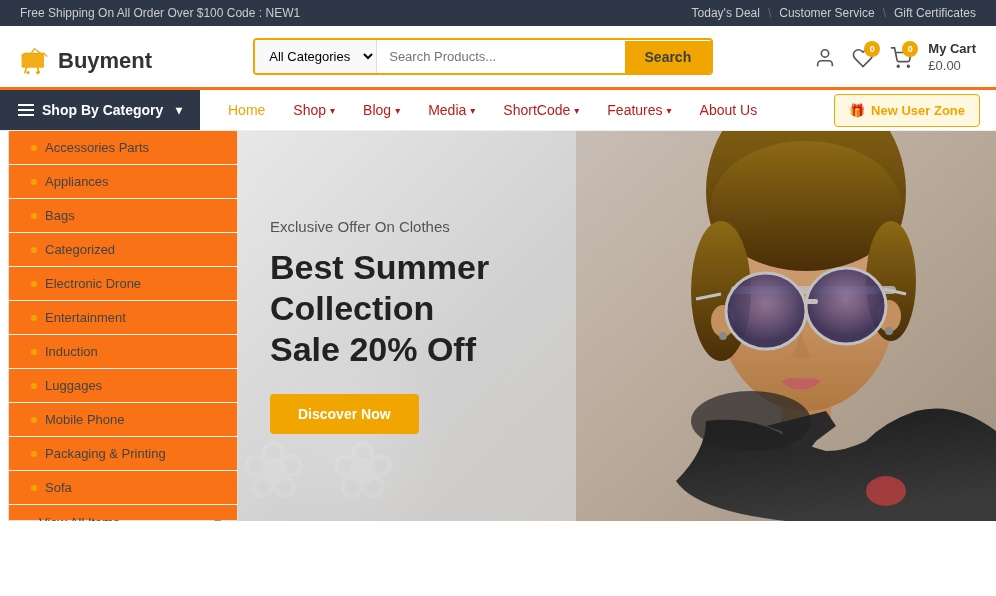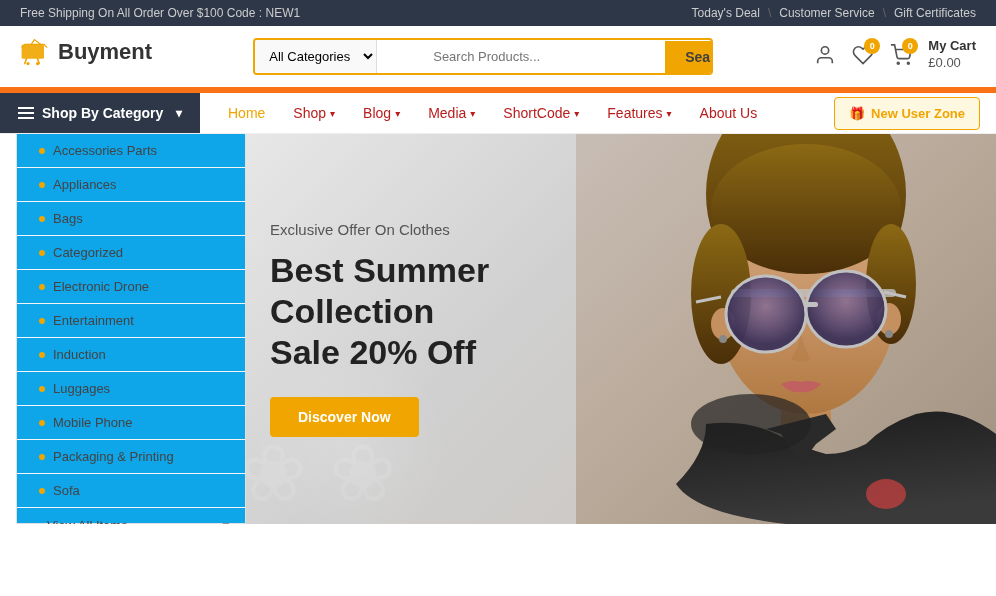--- a/index.html
+++ b/index.html
@@ -17,23 +17,23 @@
     }
     .top-bar-right { display: flex; gap: 8px; align-items: flex-end; }
     .top-bar-right span { cursor: pointer; }
     .top-bar-right .sep { color: #666; }
 
     
     .header {
       background: #fff;
       padding: 12px 20px;
       display: flex;
-      align-items: flex-start;
+      align-items: flex-end;
       justify-content: space-between;
-      border-bottom: 6px solid #f97316;
+      border-bottom: 3px solid #f97316;
     }
     .logo {
       display: flex;
       align-items: center;
       gap: 6px;
       font-size: 22px;
       font-weight: bold;
       color: #333;
     }
     .logo-icon {
@@ -43,21 +43,20 @@
 
     .search-bar {
       display: flex;
       align-items: center;
       border: 2px solid #f0a500;
       border-radius: 4px;
       overflow: hidden;
       flex: 1;
       max-width: 460px;
       margin: 0 20px;
-      gap: 44px;
     }
     .search-select {
       border: none;
       outline: none;
       padding: 8px 10px;
       font-size: 13px;
       background: #f9f9f9;
       border-right: 1px solid #ddd;
       cursor: pointer;
     }
@@ -173,27 +172,27 @@
     
     .main-content {
       display: flex;
       position: relative;
       height: 390px;
     }
 
     
     .category-panel {
       width: 230px;
-      background: #0ea5e9;
+      background: #f97316;
       border: 1px solid #e0e0e0;
       border-top: none;
       z-index: 10;
       position: absolute;
       top: 0;
-      left: 16px;
+      left: 8px;
       bottom: 0;
     }
     .category-item {
       padding: 9px 16px 9px 22px;
       cursor: pointer;
       font-size: 13px;
       color: #444;
       display: flex;
       align-items: center;
       gap: 8px;

